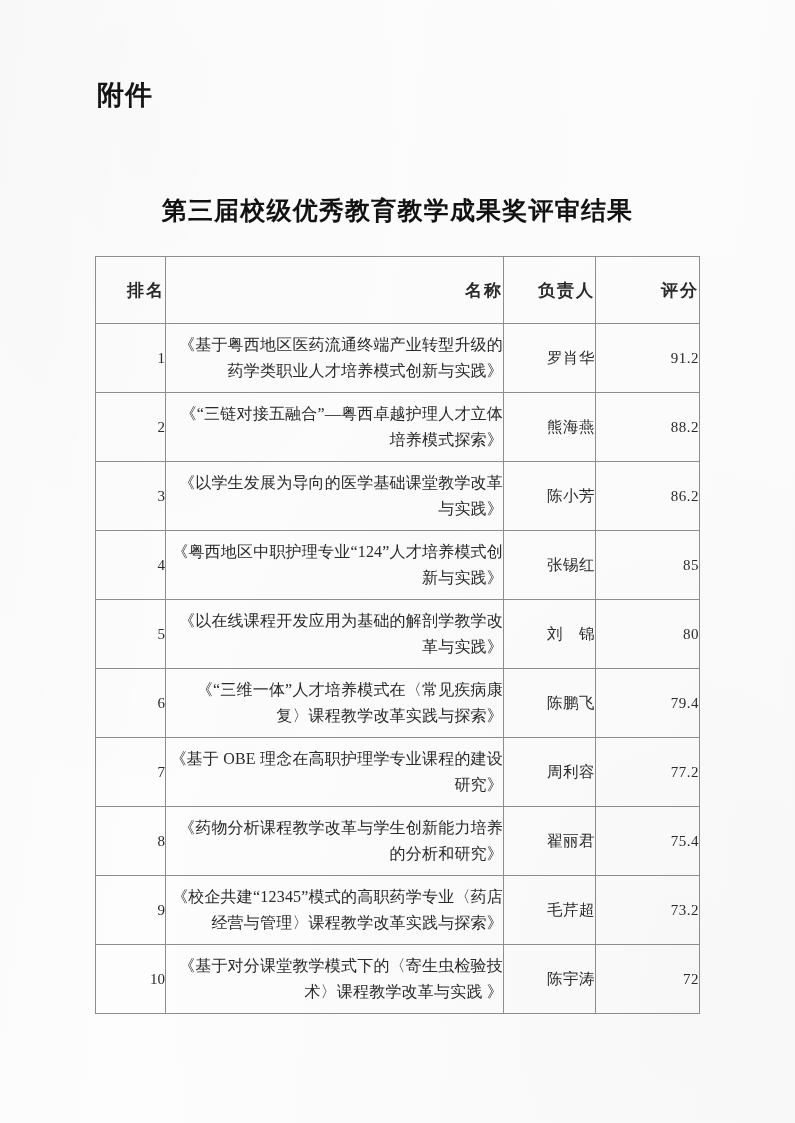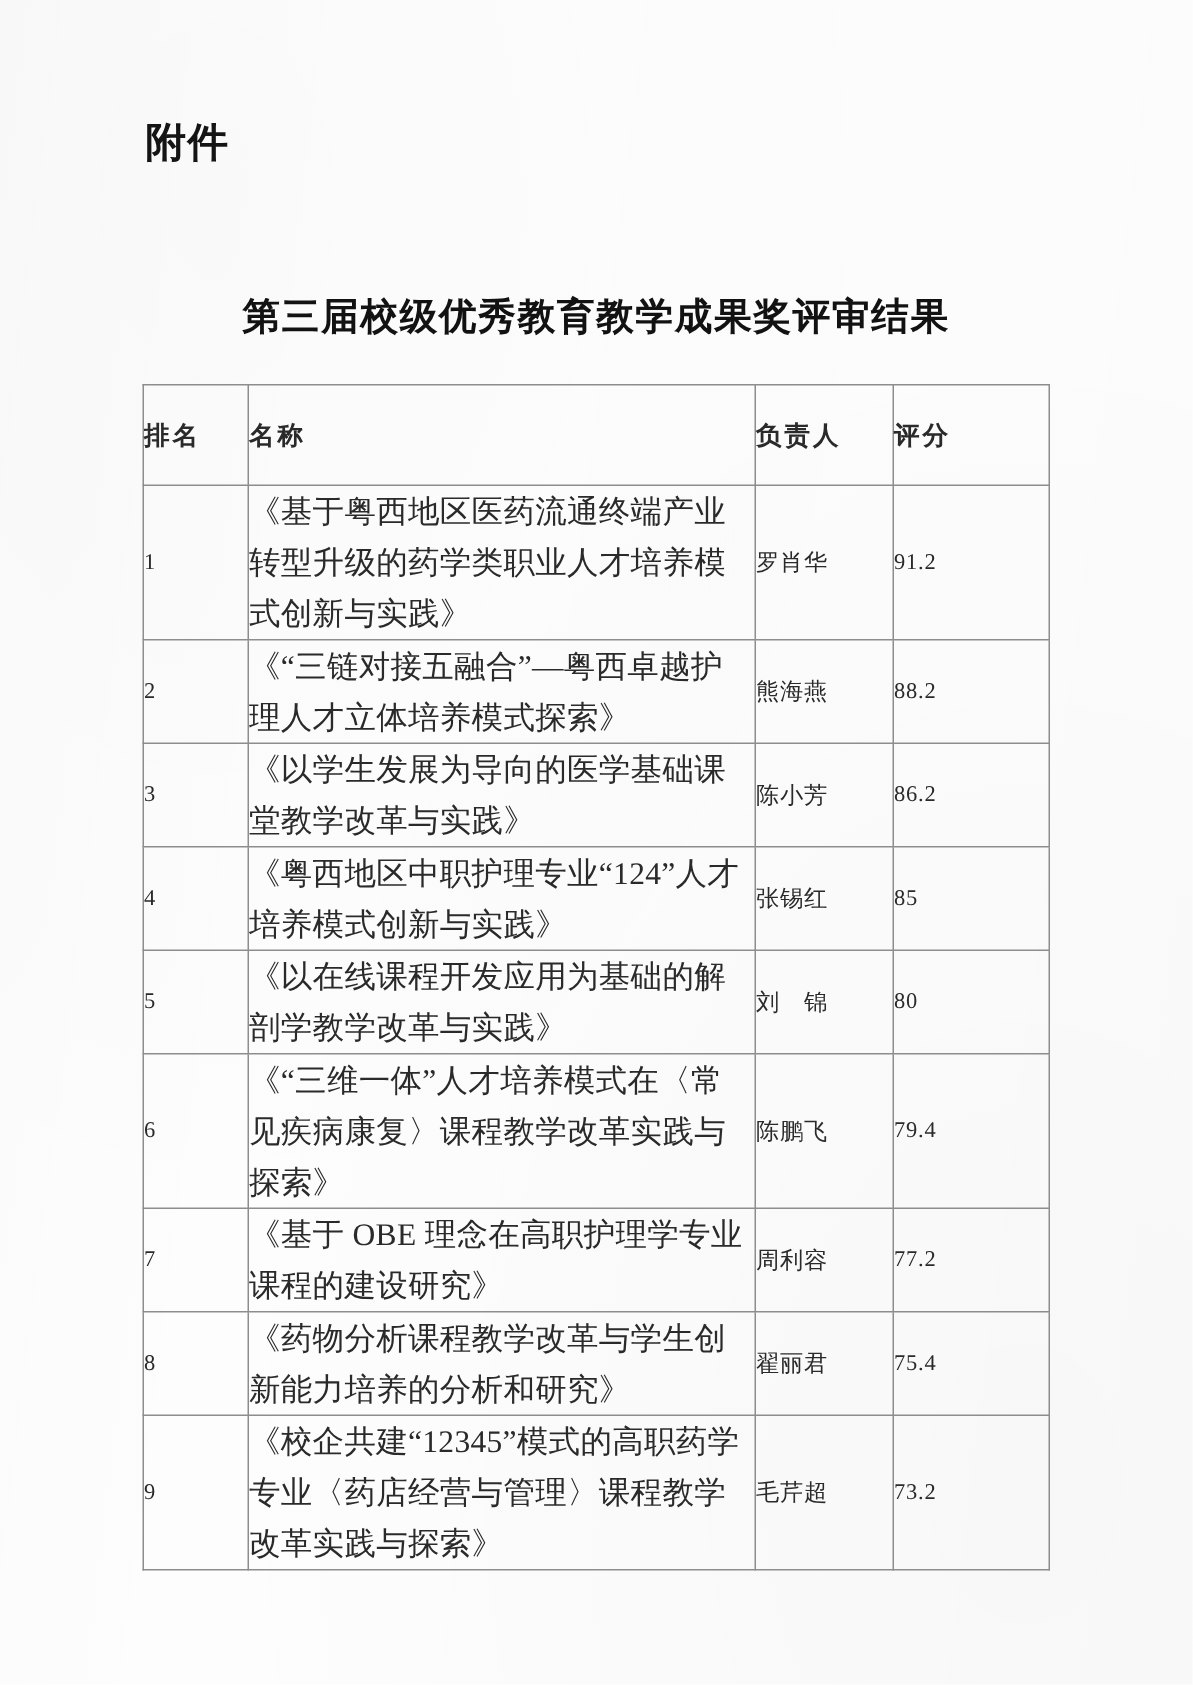--- a/index.html
+++ b/index.html
@@ -69,21 +69,21 @@
   table.results {
     width: 604px;
     border-collapse: collapse;
     table-layout: fixed;
   }
   table.results th,
   table.results td {
     border: 1px solid #8d8d8d;
     padding: 0;
     vertical-align: middle;
-    text-align: left;
+    text-align: right;
     color: #2a2a2a;
   }
 
   col.c-rank  { width: 70px; }
   col.c-name  { width: 338px; }
   col.c-owner { width: 92px; }
   col.c-score { width: 104px; }
 
   thead th {
     height: 66px;
@@ -100,21 +100,21 @@
 
   td.rank {
     font-size: 15px;
     color: #3a3a3a;
     font-family: "Liberation Serif", "DejaVu Serif", serif;
   }
   td.name {
     padding: 4px 12px;
     line-height: 1.62;
     letter-spacing: 0.2px;
-    font-size: 21px;
+    font-size: 16px;
     text-align: center;
     margin-left: 20px;
   }
   td.owner {
     font-size: 15.5px;
     letter-spacing: 0.5px;
     white-space: pre;
   }
   td.score {
     font-size: 15px;
@@ -196,16 +196,22 @@
             <td class="name">《药物分析课程教学改革与学生创新能力培养的分析和研究》</td>
             <td class="owner">翟丽君</td>
             <td class="score">75.4</td>
           </tr>
           <tr>
             <td class="rank">9</td>
             <td class="name">《校企共建“12345”模式的高职药学专业〈药店经营与管理〉课程教学改革实践与探索》</td>
             <td class="owner">毛芹超</td>
             <td class="score">73.2</td>
           </tr>
+          <tr>
+            <td class="rank">10</td>
+            <td class="name">《基于对分课堂教学模式下的〈寄生虫检验技术〉课程教学改革与实践 》</td>
+            <td class="owner">陈宇涛</td>
+            <td class="score">72</td>
+          </tr>
         </tbody>
     </table>
   </div>
 </div>
 
 </body></html>

